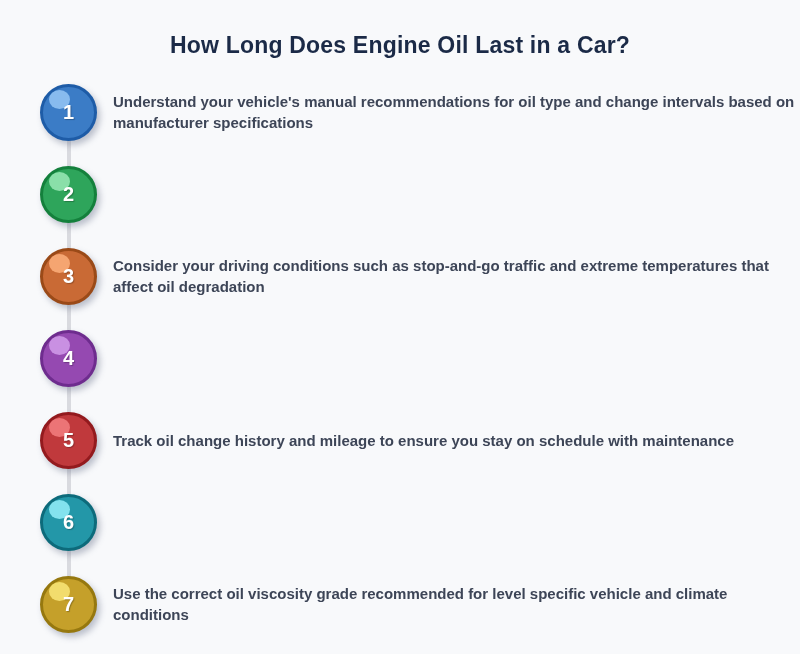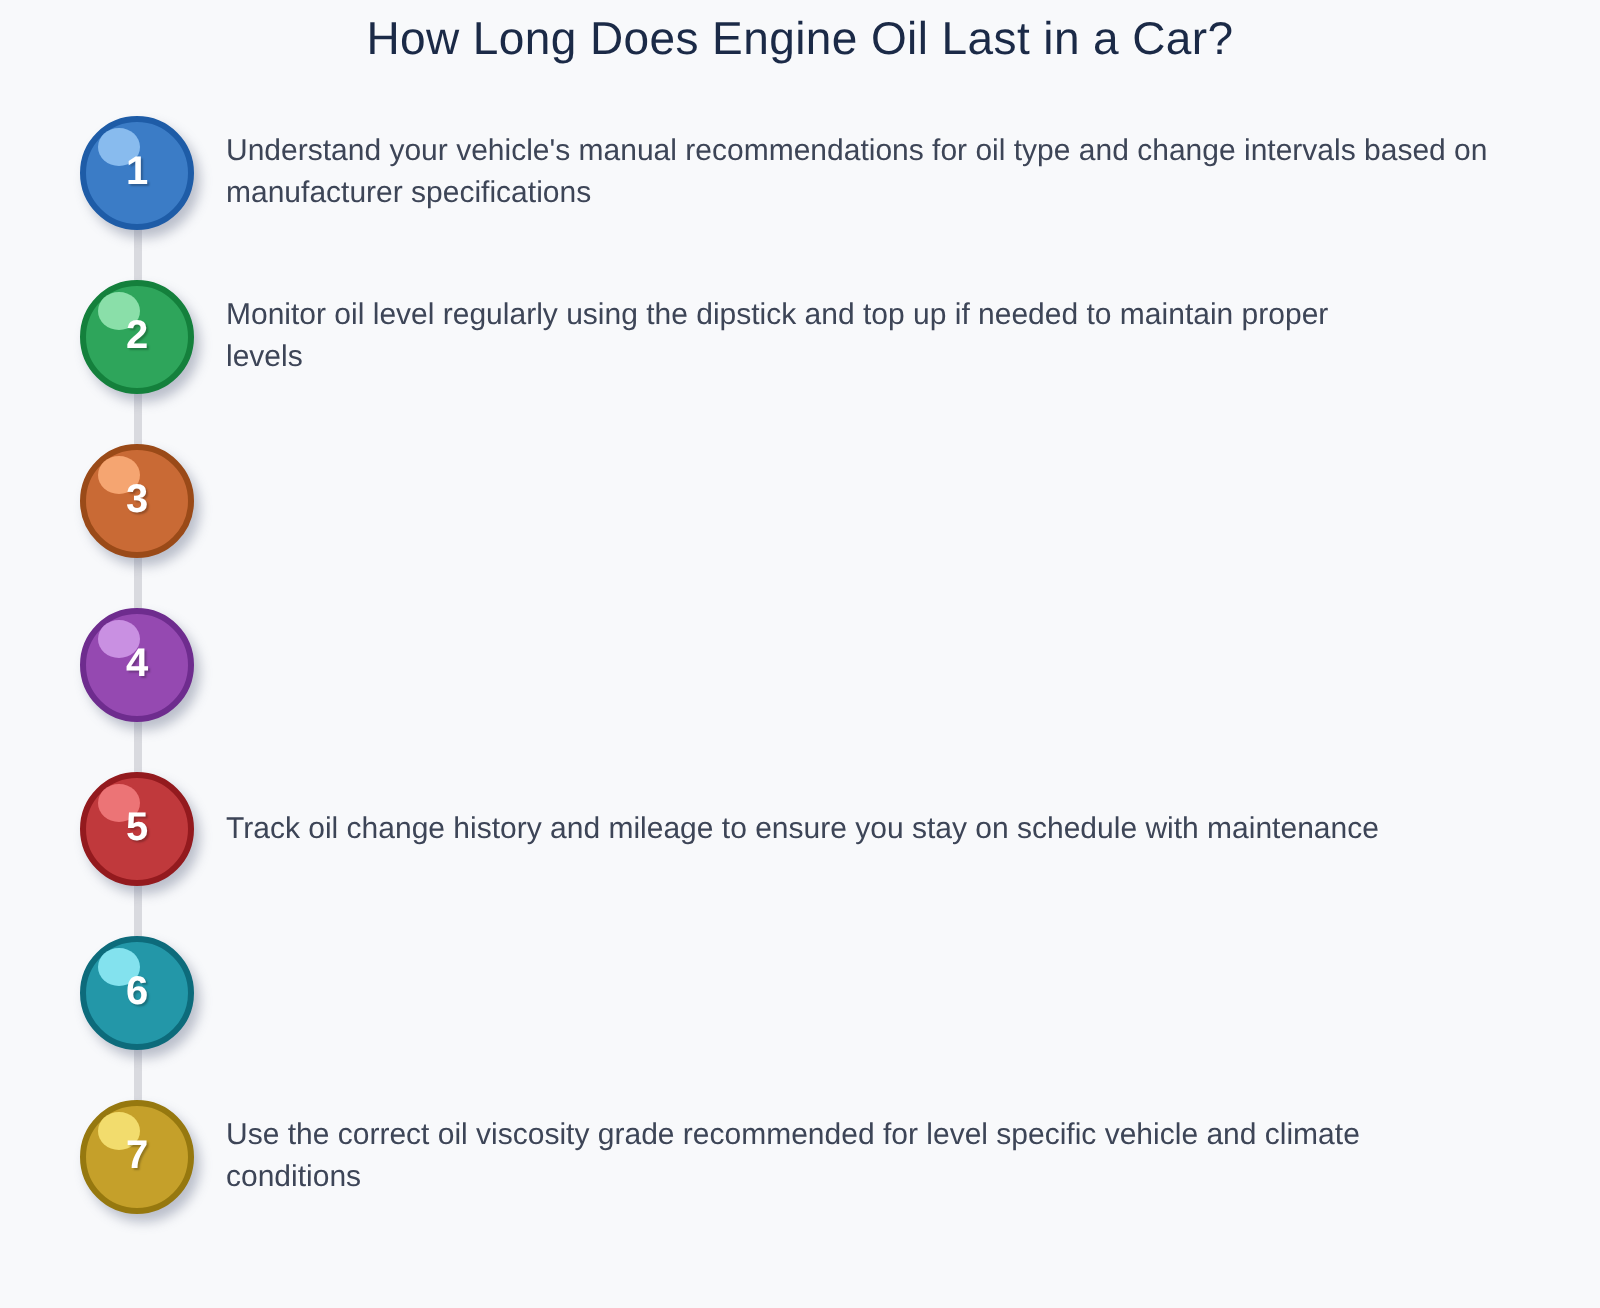--- a/index.html
+++ b/index.html
@@ -3,23 +3,23 @@
 <meta charset="utf-8">
 <style>
   html,body { margin:0; padding:0; }
   body {
     width:800px; height:654px;
     background:#f8f9fb;
     font-family:"Liberation Sans", sans-serif;
     overflow:hidden;
   }
   .title {
-    margin:0; padding-top:6px;
+    margin:0; padding-top:32px;
     text-align:center;
-    font-size:23px; font-weight:normal;
+    font-size:23px; font-weight:bold;
     color:#1b2a47;
     letter-spacing:0.2px;
   }
   .timeline { margin-top:12px; padding-left:40px; }
   .step { position:relative; display:flex; align-items:center; height:82px; }
   .badge {
     position:relative; z-index:1;
     flex:0 0 57px; width:57px; height:57px;
     border-radius:50%;
     box-sizing:border-box;
@@ -45,20 +45,21 @@
     position:absolute; z-index:0;
     left:26.5px; top:69px;
     width:4px; height:28px;
     background:#d9dadf;
   }
   .text {
     margin-left:16px;
     font-size:15px; line-height:21px;
     color:#3d4557;
     white-space:pre-line;
+    font-weight:bold;
   }
 </style>
 </head>
 <body>
 
 <h1 class="title">How Long Does Engine Oil Last in a Car?</h1>
 
 <div class="timeline">
 
   <div class="step" style="--fill: #3b7cc6; --border: #1e5ca7; --highlight: #88bbee;">
@@ -68,29 +69,29 @@
     </div>
     <div class="text">Understand your vehicle's manual recommendations for oil type and change intervals based on
 manufacturer specifications</div>
   </div>
 
   <div class="step" style="--fill: #2ea55b; --border: #14803c; --highlight: #8adfa9;">
     <div class="connector"></div>
     <div class="badge">
       <span class="num">2</span>
     </div>
-    <div class="text">Monitor oil level regularly using the dipstick and top up if needed to maintain proper
-levels</div>
   </div>
 
   <div class="step" style="--fill: #c96a35; --border: #9a4a18; --highlight: #f5a571;">
     <div class="connector"></div>
     <div class="badge">
       <span class="num">3</span>
     </div>
+    <div class="text">Consider your driving conditions such as stop-and-go traffic and extreme temperatures that
+affect oil degradation</div>
   </div>
 
   <div class="step" style="--fill: #9549b1; --border: #6e2c8e; --highlight: #c990e2;">
     <div class="connector"></div>
     <div class="badge">
       <span class="num">4</span>
     </div>
   </div>
 
   <div class="step" style="--fill: #c0393c; --border: #931a1e; --highlight: #ec7476;">

